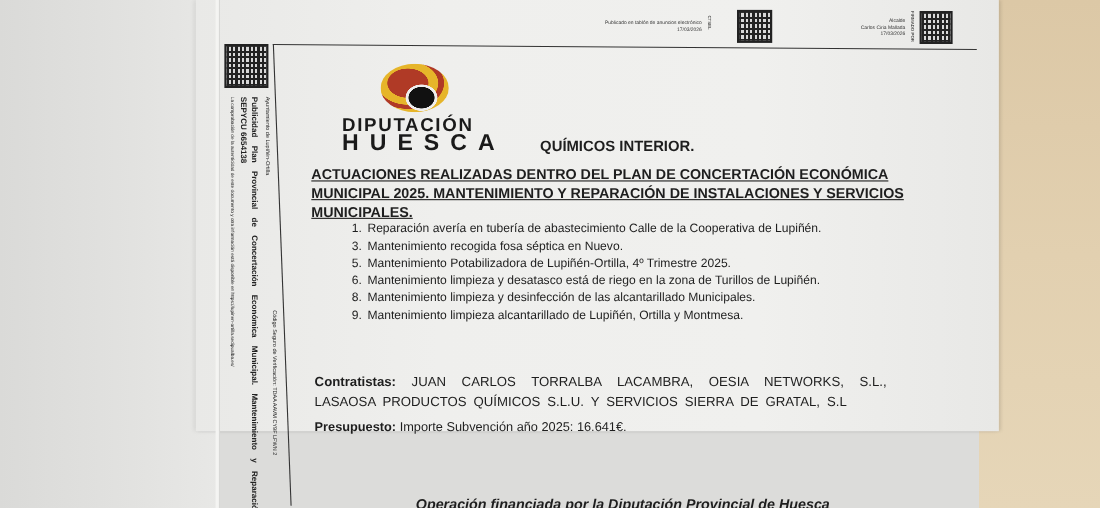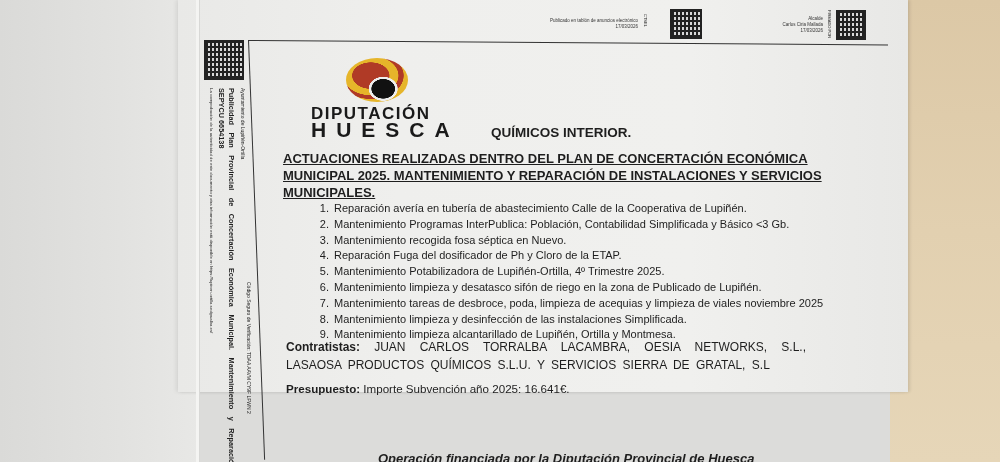--- a/index.html
+++ b/index.html
@@ -130,27 +130,24 @@
     <div class="logo-disc"></div>
   </div>
   <div class="logo-name">DIPUTACIÓN</div>
   <div class="logo-sub">HUESCA</div>
 
   <div class="regimen">QUÍMICOS INTERIOR.</div>
   <div class="title">ACTUACIONES REALIZADAS DENTRO DEL  PLAN DE CONCERTACIÓN ECONÓMICA MUNICIPAL 2025. MANTENIMIENTO Y REPARACIÓN DE INSTALACIONES Y SERVICIOS MUNICIPALES.</div>
 
   <ol class="list">
     <li><span class="num">1.</span><span>Reparación avería en tubería de abastecimiento Calle de la Cooperativa de Lupiñén.</span></li>
-    <li><span class="num">2.</span><span>Mantenimiento Programas InterPublica: Población, Contabilidad Simplificada y Básico &lt;3 Gb.</span></li>
     <li><span class="num">3.</span><span>Mantenimiento recogida fosa séptica en Nuevo.</span></li>
-    <li><span class="num">4.</span><span>Reparación Fuga del dosificador de Ph y Cloro de la ETAP.</span></li>
     <li><span class="num">5.</span><span>Mantenimiento Potabilizadora de Lupiñén-Ortilla, 4º Trimestre 2025.</span></li>
-    <li><span class="num">6.</span><span>Mantenimiento limpieza y desatasco sifón de riego en la zona de Publicado de Lupiñén.</span></li>
-    <li><span class="num">7.</span><span>Mantenimiento tareas de desbroce, poda, limpieza de acequias y limpieza de viales noviembre 2025</span></li>
-    <li><span class="num">8.</span><span>Mantenimiento limpieza y desinfección de las instalaciones Simplificada.</span></li>
+    <li><span class="num">6.</span><span>Mantenimiento limpieza y desatasco está de riego en la zona de Turillos de Lupiñén.</span></li>
+    <li><span class="num">8.</span><span>Mantenimiento limpieza y desinfección de las alcantarillado Municipales.</span></li>
     <li><span class="num">9.</span><span>Mantenimiento limpieza alcantarillado de Lupiñén, Ortilla y Montmesa.</span></li>
   </ol>
 
   <div class="contratistas">
     <b>Contratistas:</b>
     <span>JUAN CARLOS TORRALBA LACAMBRA, OESIA NETWORKS, S.L., LASAOSA PRODUCTOS QUÍMICOS S.L.U. Y SERVICIOS SIERRA DE GRATAL, S.L</span>
   </div>
 
   <div class="presupuesto">
     <b>Presupuesto:</b>

